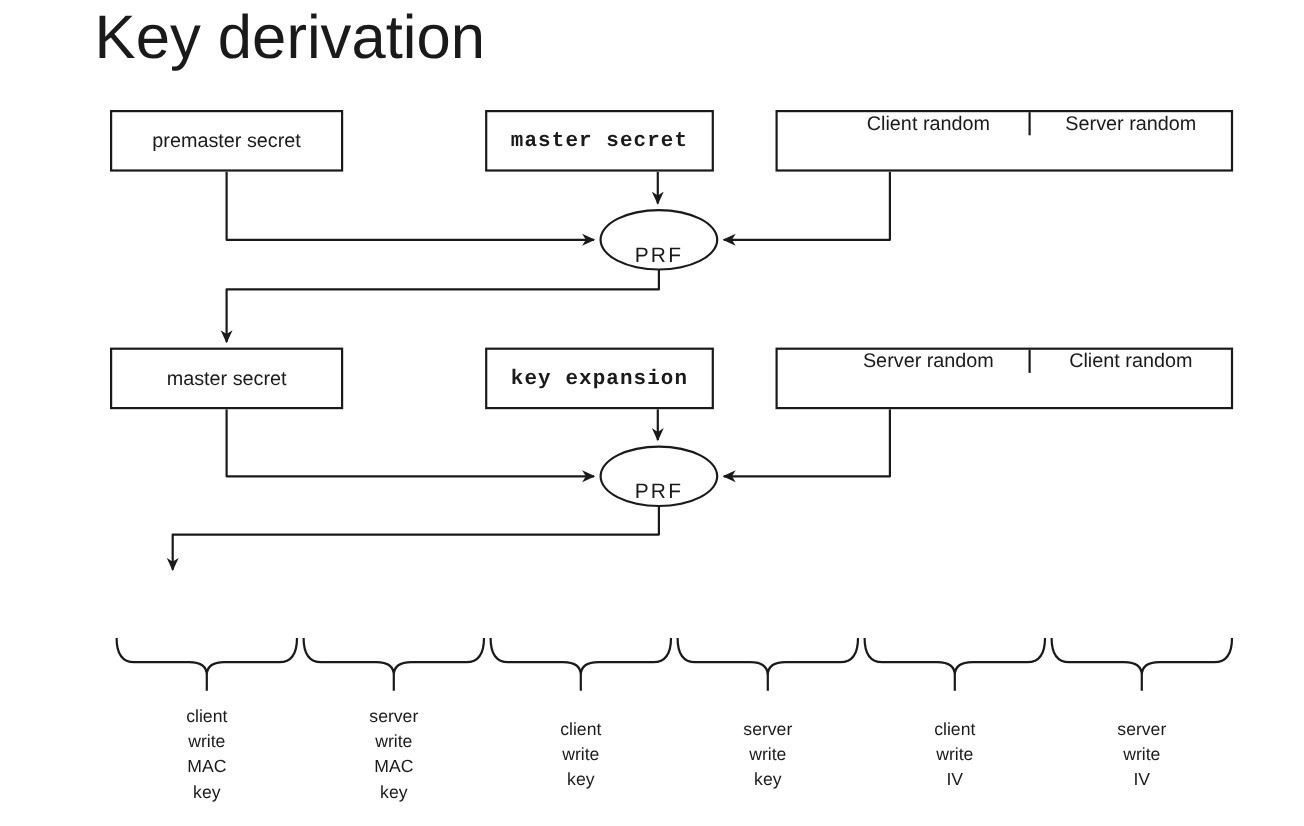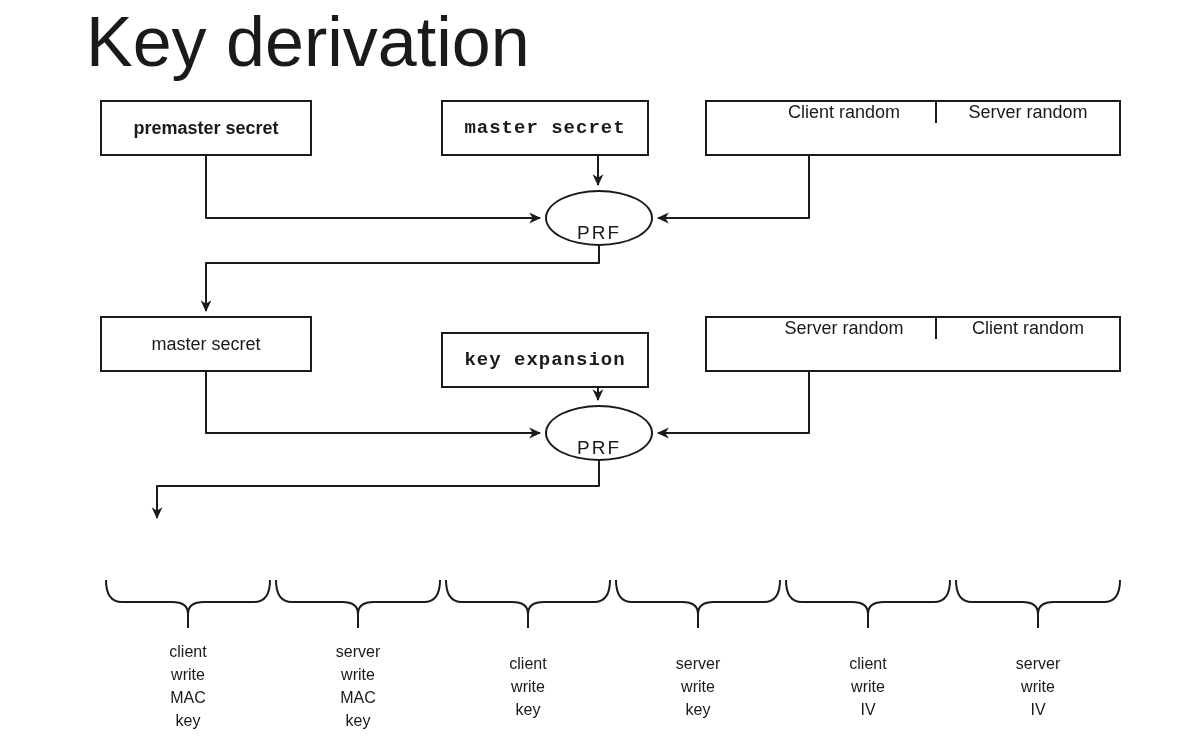--- a/index.html
+++ b/index.html
@@ -10,21 +10,21 @@
   .slide{
     position:relative;
     width:1185px;height:751px;
     background:var(--bg);
     overflow:hidden;
     font-family:"Liberation Sans",sans-serif;
     color:var(--ink);
   }
   .title{
     position:absolute;left:86px;top:2px;
-    font-size:70px;font-weight:400;line-height:1.15;
+    font-size:56px;font-weight:400;line-height:1.15;
     letter-spacing:0px;color:var(--ink);
     font-family:"Liberation Sans",sans-serif;
   }
   .svg-layer{position:absolute;left:0;top:0;width:1185px;height:751px;}
   .ln{stroke:var(--ink);stroke-width:2;fill:none;stroke-linejoin:round;}
   #arrowhead path{fill:var(--ink);}
   .box{
     position:absolute;
     box-sizing:border-box;
     border:2px solid var(--ink);
@@ -87,21 +87,21 @@
     <path class="ln" d="M599 460 L599 486 L157 486 L157 518" marker-end="url(#arrowhead)"></path>
 
     <path class="ln" d="M106 580 Q106 602 122 602 L172 602 Q188 602 188 614 L188 628 M188 614 Q188 602 204 602 L254 602 Q270 602 270 580"></path>
     <path class="ln" d="M276 580 Q276 602 292 602 L342 602 Q358 602 358 614 L358 628 M358 614 Q358 602 374 602 L424 602 Q440 602 440 580"></path>
     <path class="ln" d="M446 580 Q446 602 462 602 L512 602 Q528 602 528 614 L528 628 M528 614 Q528 602 544 602 L594 602 Q610 602 610 580"></path>
     <path class="ln" d="M616 580 Q616 602 632 602 L682 602 Q698 602 698 614 L698 628 M698 614 Q698 602 714 602 L764 602 Q780 602 780 580"></path>
     <path class="ln" d="M786 580 Q786 602 802 602 L852 602 Q868 602 868 614 L868 628 M868 614 Q868 602 884 602 L934 602 Q950 602 950 580"></path>
     <path class="ln" d="M956 580 Q956 602 972 602 L1022 602 Q1038 602 1038 614 L1038 628 M1038 614 Q1038 602 1054 602 L1104 602 Q1120 602 1120 580"></path>
   </svg>
 
-  <div class="box" style="left:100px;top:100px;width:212px;height:56px;font-weight:bold;">
+  <div class="box" style="left:100px;top:100px;width:212px;height:56px;">
     <span>premaster secret</span>
   </div>
   <div class="box mono" style="left:441px;top:100px;width:208px;height:56px;">
     <span>master secret</span>
   </div>
   <div class="pair" style="left:705px;top:100px;width:416px;height:56px;">
     <div class="cell">
       <span>Client random</span>
     </div>
     <div class="cell">
@@ -109,21 +109,21 @@
     </div>
   </div>
 
   <div class="ellipse" style="left:545px;top:190px;width:108px;height:56px;">
     <span>PRF</span>
   </div>
 
   <div class="box" style="left:100px;top:316px;width:212px;height:56px;">
     <span>master secret</span>
   </div>
-  <div class="box mono" style="left:441px;top:316px;width:208px;height:56px;margin-top:16px;">
+  <div class="box mono" style="left:441px;top:316px;width:208px;height:56px;">
     <span>key expansion</span>
   </div>
   <div class="pair" style="left:705px;top:316px;width:416px;height:56px;">
     <div class="cell">
       <span>Server random</span>
     </div>
     <div class="cell">
       <span>Client random</span>
     </div>
   </div>

